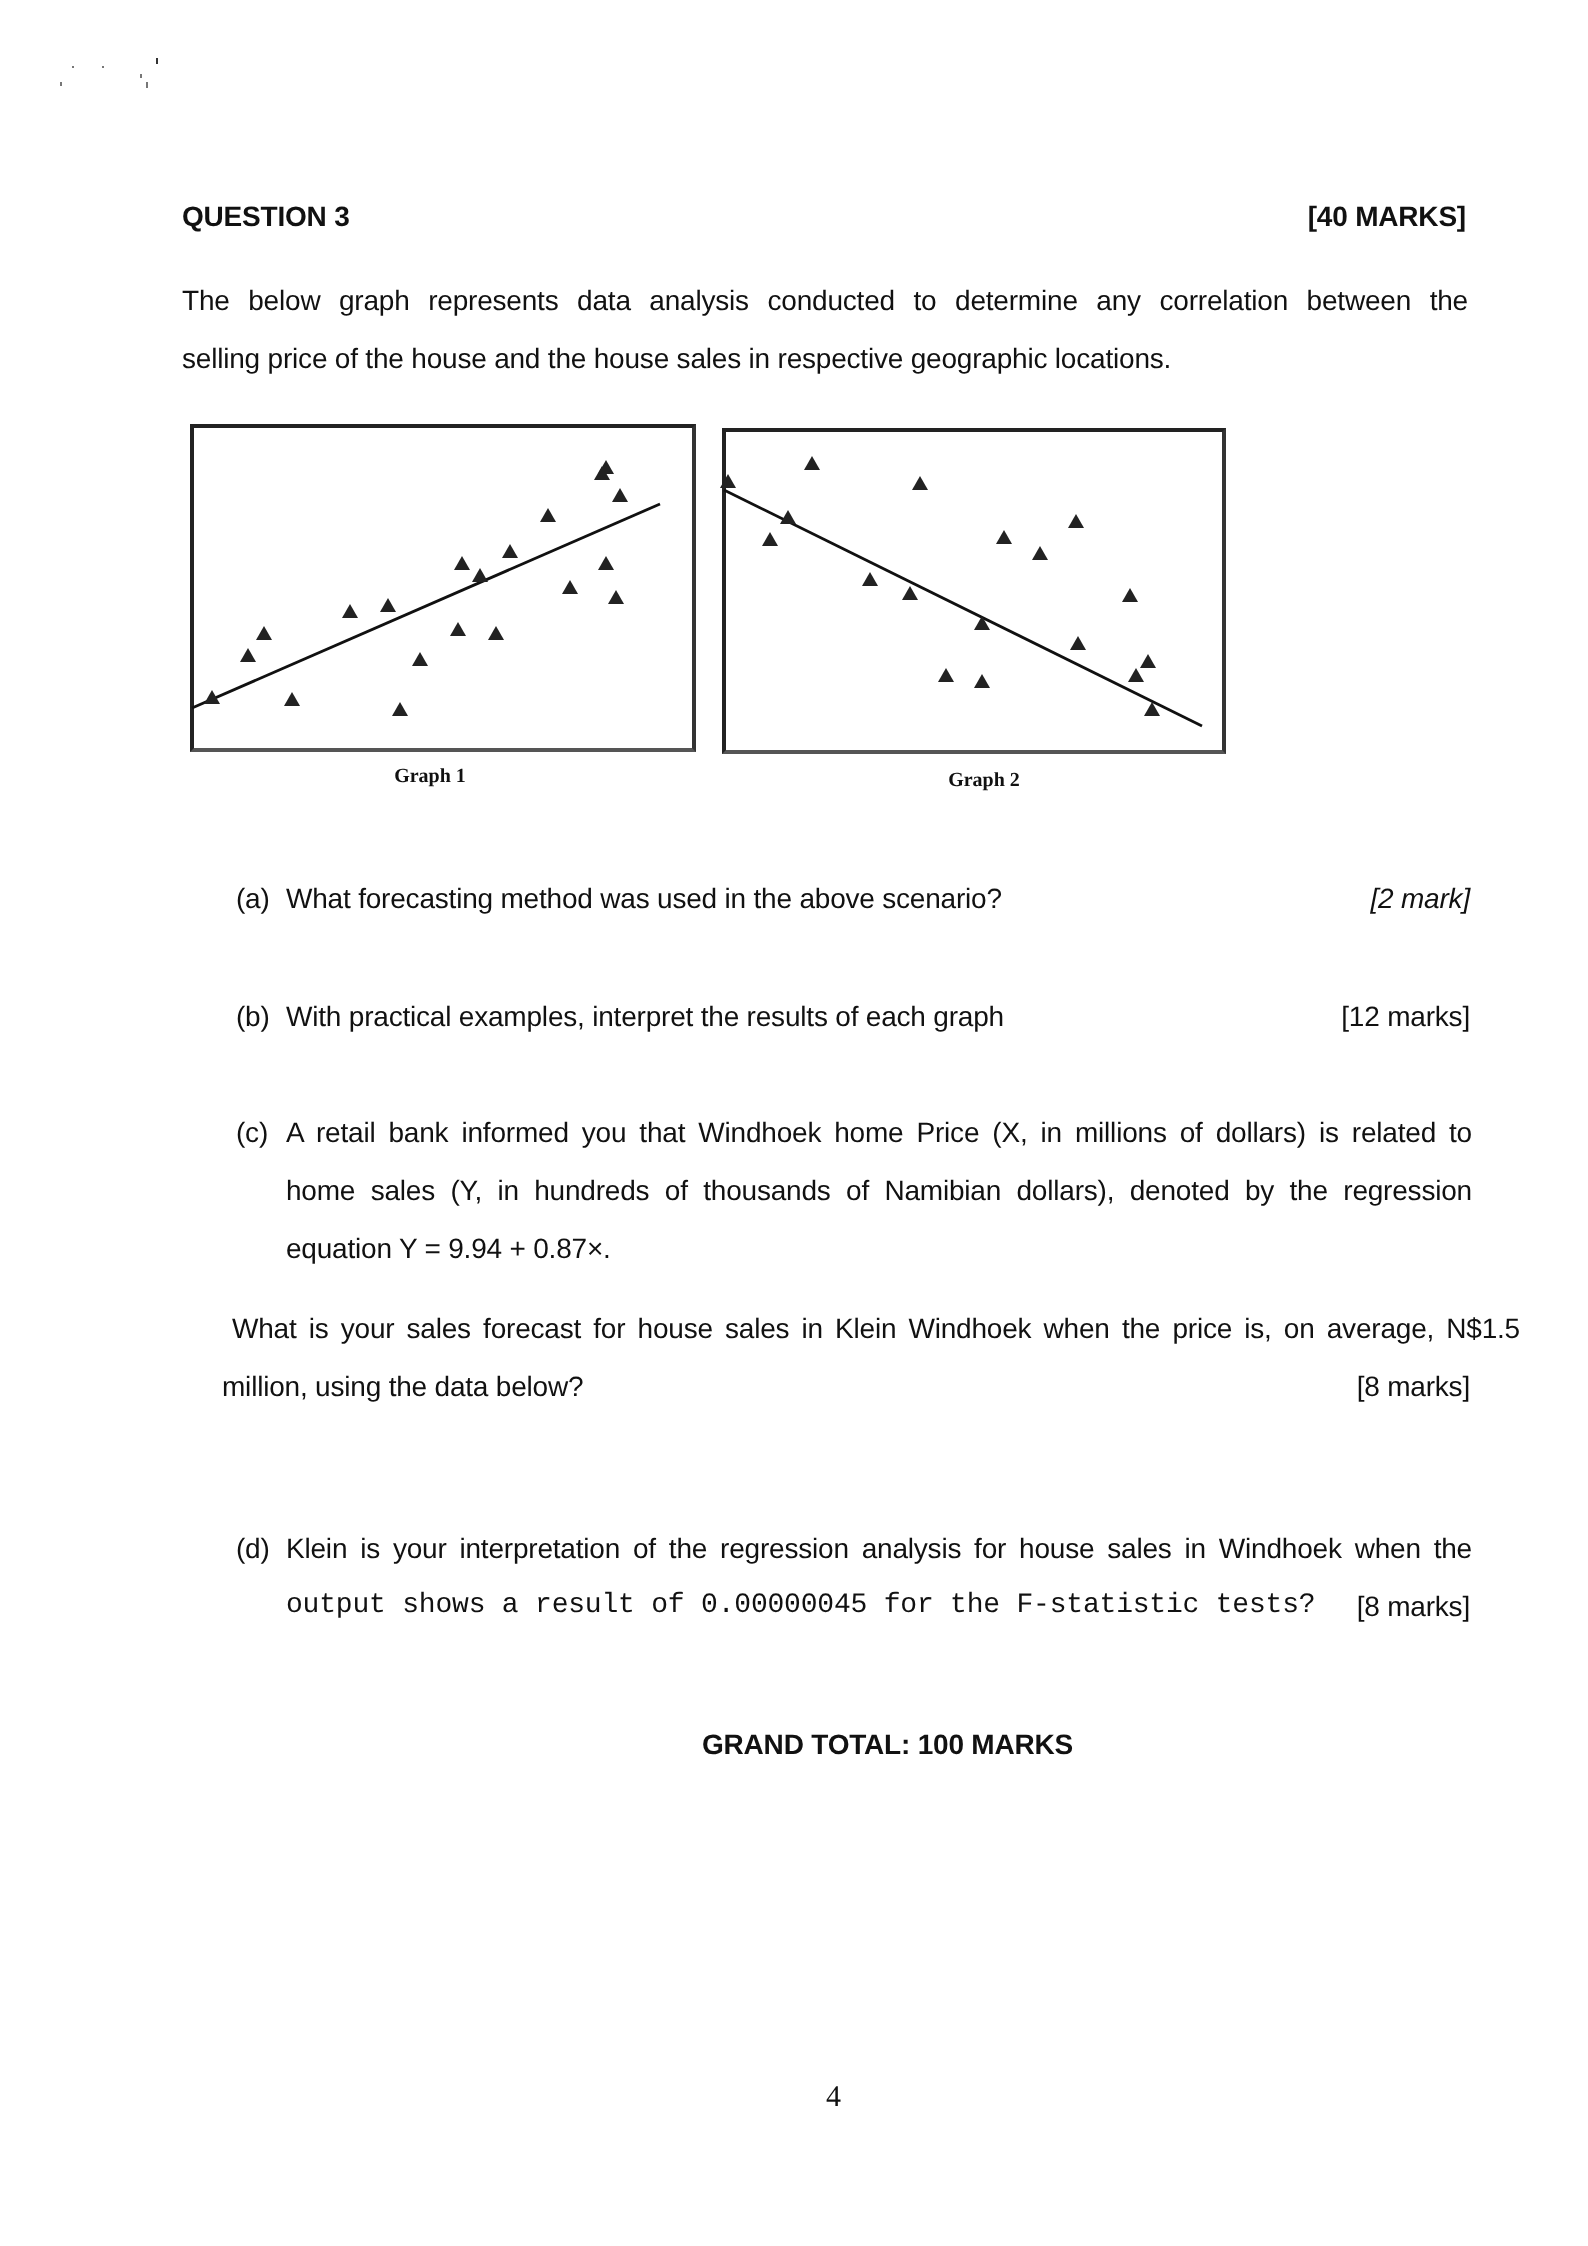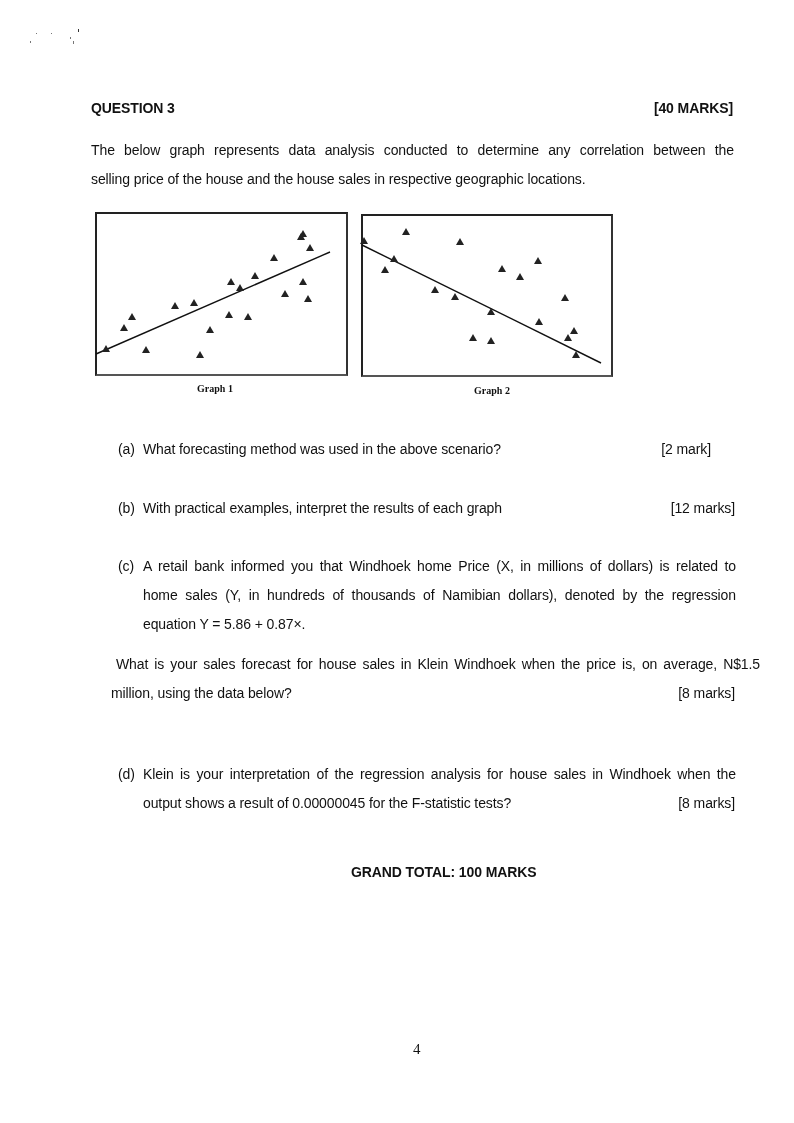--- a/index.html
+++ b/index.html
@@ -84,35 +84,35 @@
       <polygon points="574,327 570,334 578,334"></polygon>
       <polygon points="568,334 564,341 572,341"></polygon>
       <polygon points="576,351 572,358 580,358"></polygon>
     </g>
   </svg>
 </div>
 <div class="graph-caption" style="left:437px;top:385px;width:110px;">Graph 2</div>
 
 <div class="abs txt" style="left:118px;top:440px;">(a)</div>
 <div class="abs txt" style="left:143px;top:440px;">What forecasting method was used in the above scenario?</div>
-<div class="abs txt right" style="left:596px;top:440px;width:115px;">[2 mark]</div>
+<div class="abs txt right" style="left:620px;top:440px;width:115px;font-style:italic;">[2 mark]</div>
 
 <div class="abs txt" style="left:118px;top:499px;">(b)</div>
 <div class="abs txt" style="left:143px;top:499px;">With practical examples, interpret the results of each graph</div>
 <div class="abs txt right" style="left:620px;top:499px;width:115px;">[12 marks]</div>
 
 <div class="abs txt" style="left:118px;top:557px;">(c)</div>
 <div class="abs txt" style="left:143px;top:557px;width:593px;text-align:justify;text-align-last:justify;">A retail bank informed you that Windhoek home Price (X, in millions of dollars) is related to</div>
 <div class="abs txt" style="left:143px;top:586px;width:593px;text-align:justify;text-align-last:justify;">home sales (Y, in hundreds of thousands of Namibian dollars), denoted by the regression</div>
-<div class="abs txt" style="left:143px;top:615px;">equation Y = 5.86 + 0.87×.</div>
+<div class="abs txt" style="left:143px;top:615px;">equation Y = 9.94 + 0.87×.</div>
 
 <div class="abs txt" style="left:91px;top:655px;width:644px;text-align:justify;text-align-last:justify;margin-left:25px;">What is your sales forecast for house sales in Klein Windhoek when the price is, on average, N$1.5</div>
 <div class="abs txt" style="left:91px;top:684px;margin-left:20px;">million, using the data below?</div>
 <div class="abs txt right" style="left:620px;top:684px;width:115px;">[8 marks]</div>
 
 <div class="abs txt" style="left:118px;top:765px;">(d)</div>
 <div class="abs txt" style="left:143px;top:765px;width:593px;text-align:justify;text-align-last:justify;">Klein is your interpretation of the regression analysis for house sales in Windhoek when the</div>
-<div class="abs txt" style="left:143px;top:794px;">output shows a result of 0.00000045 for the F-statistic tests?</div>
+<div class="abs txt" style="left:143px;top:794px;font-family:Liberation Mono, monospace;">output shows a result of 0.00000045 for the F-statistic tests?</div>
 <div class="abs txt right" style="left:620px;top:794px;width:115px;">[8 marks]</div>
 
 <div class="abs txt bold" style="left:351px;top:863px;">GRAND TOTAL: 100 MARKS</div>
 
 <div class="abs pagenum" style="left:413px;top:1041px;">4</div>
 
 </body></html>

